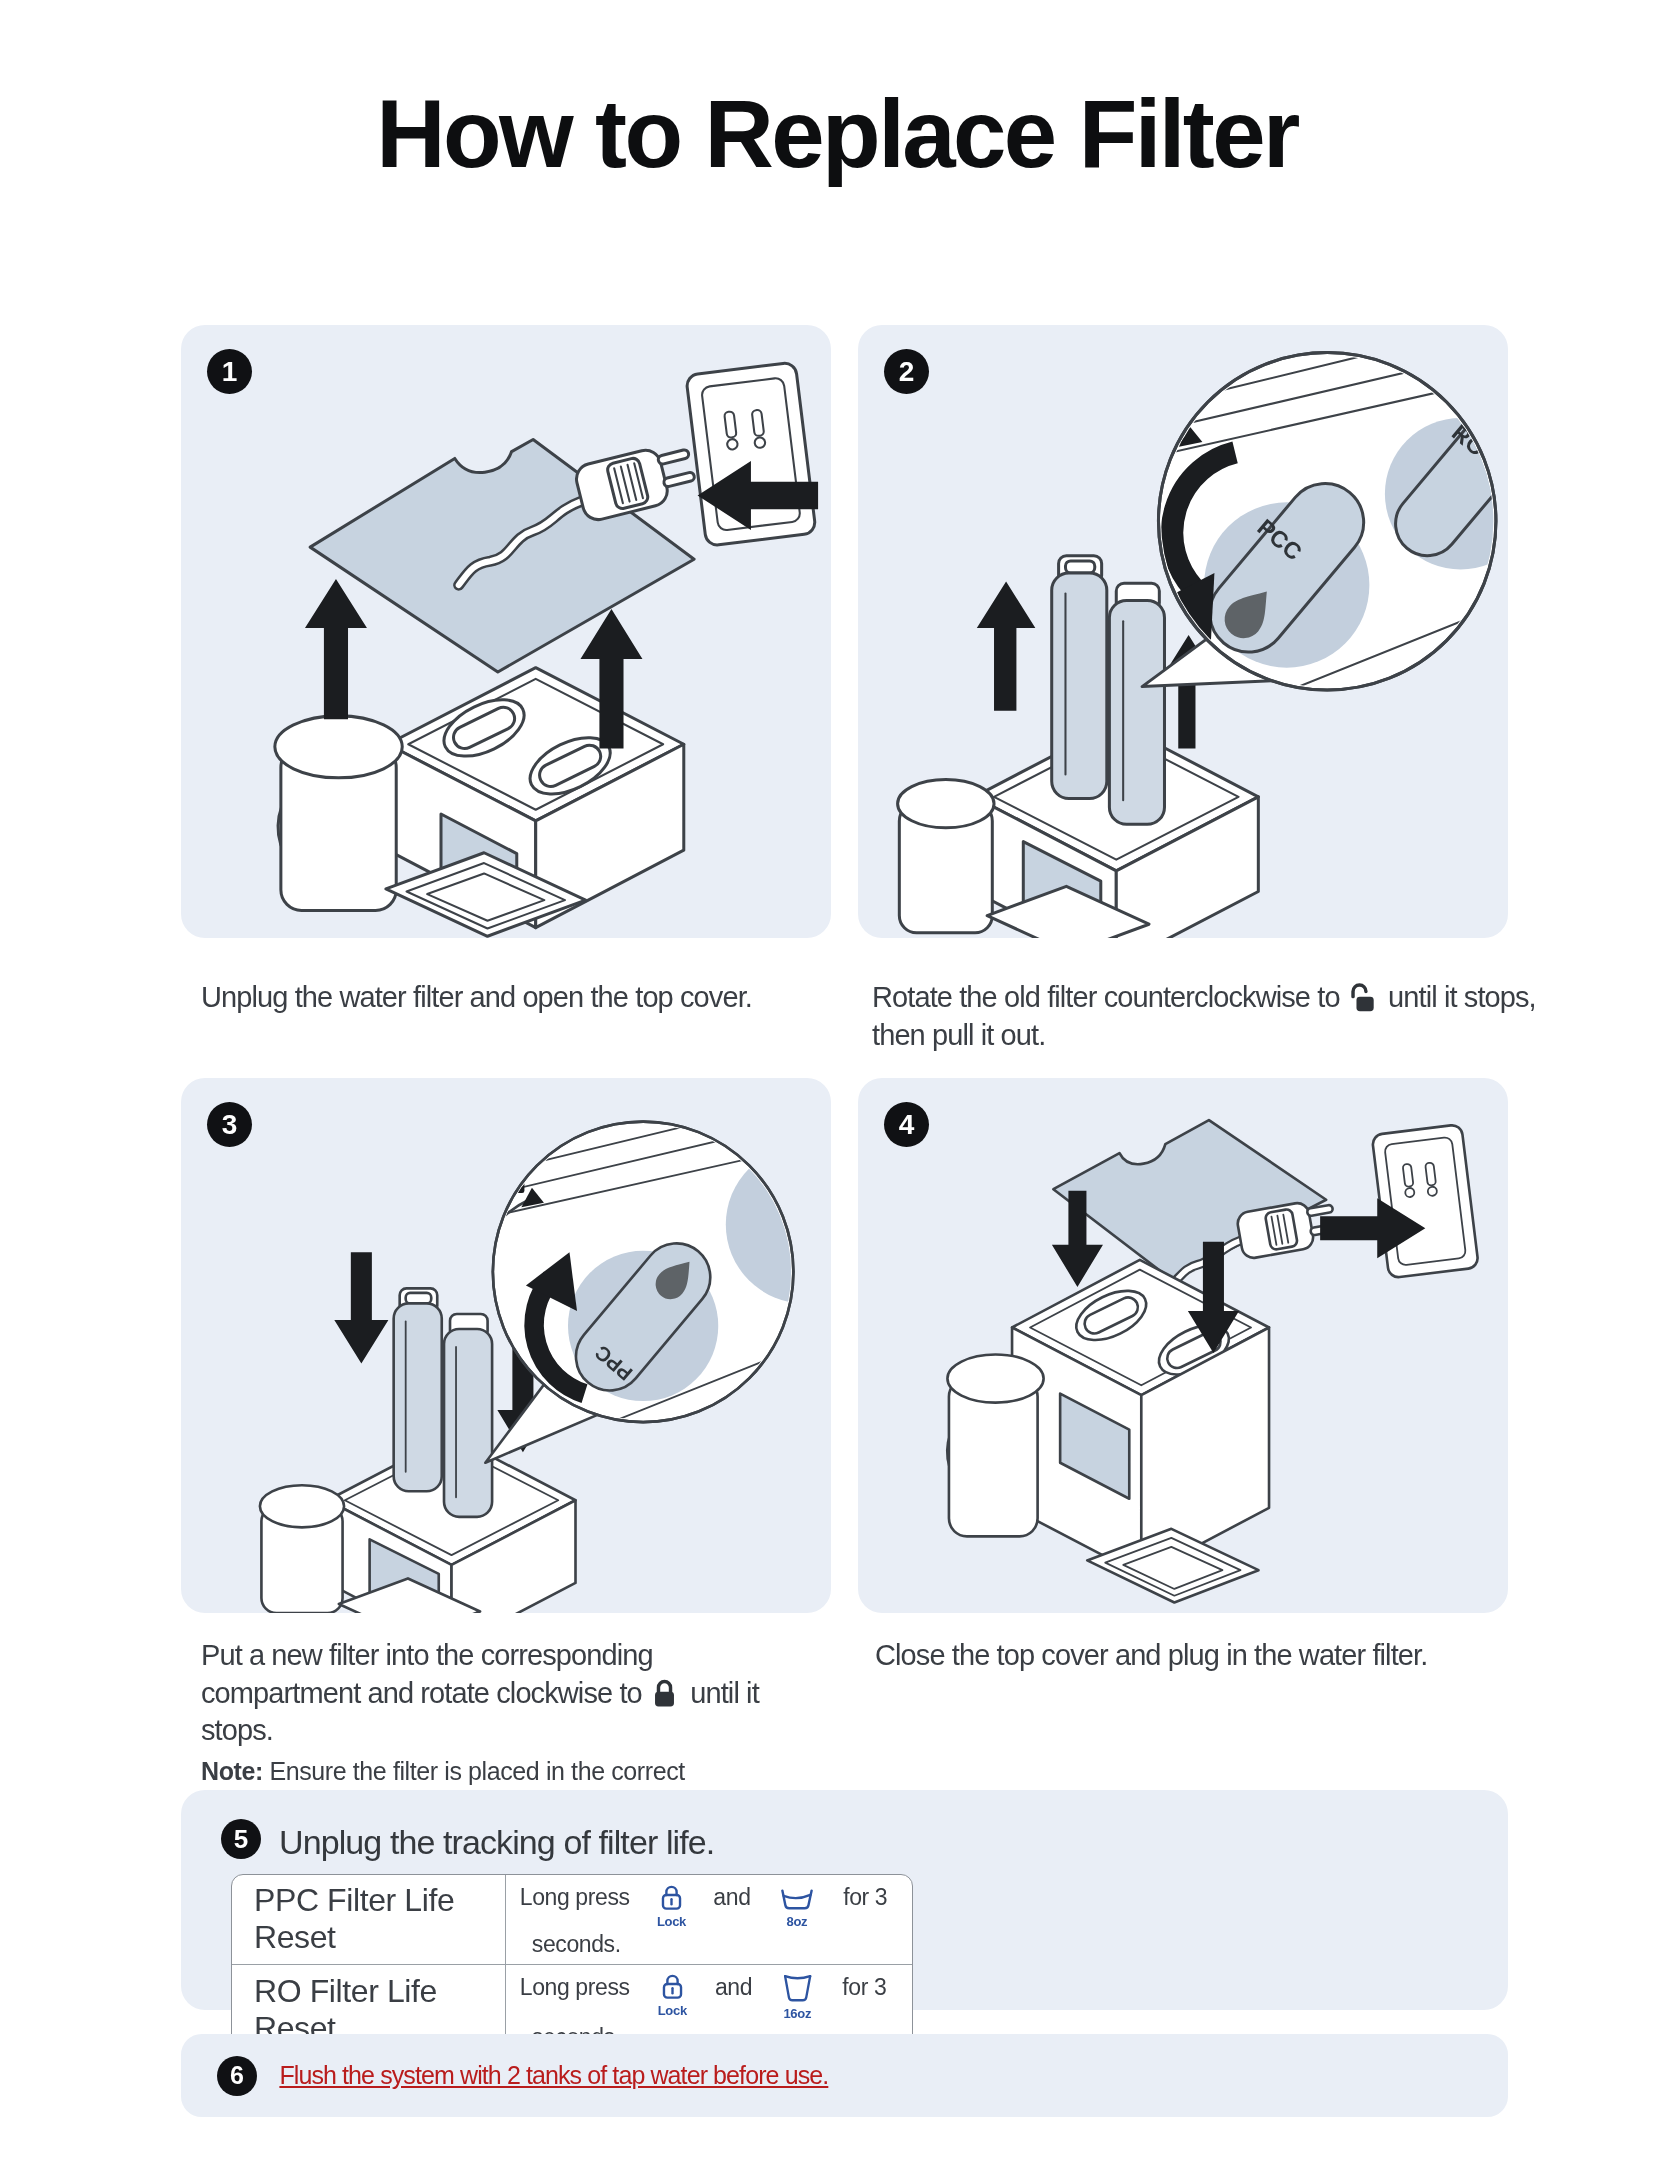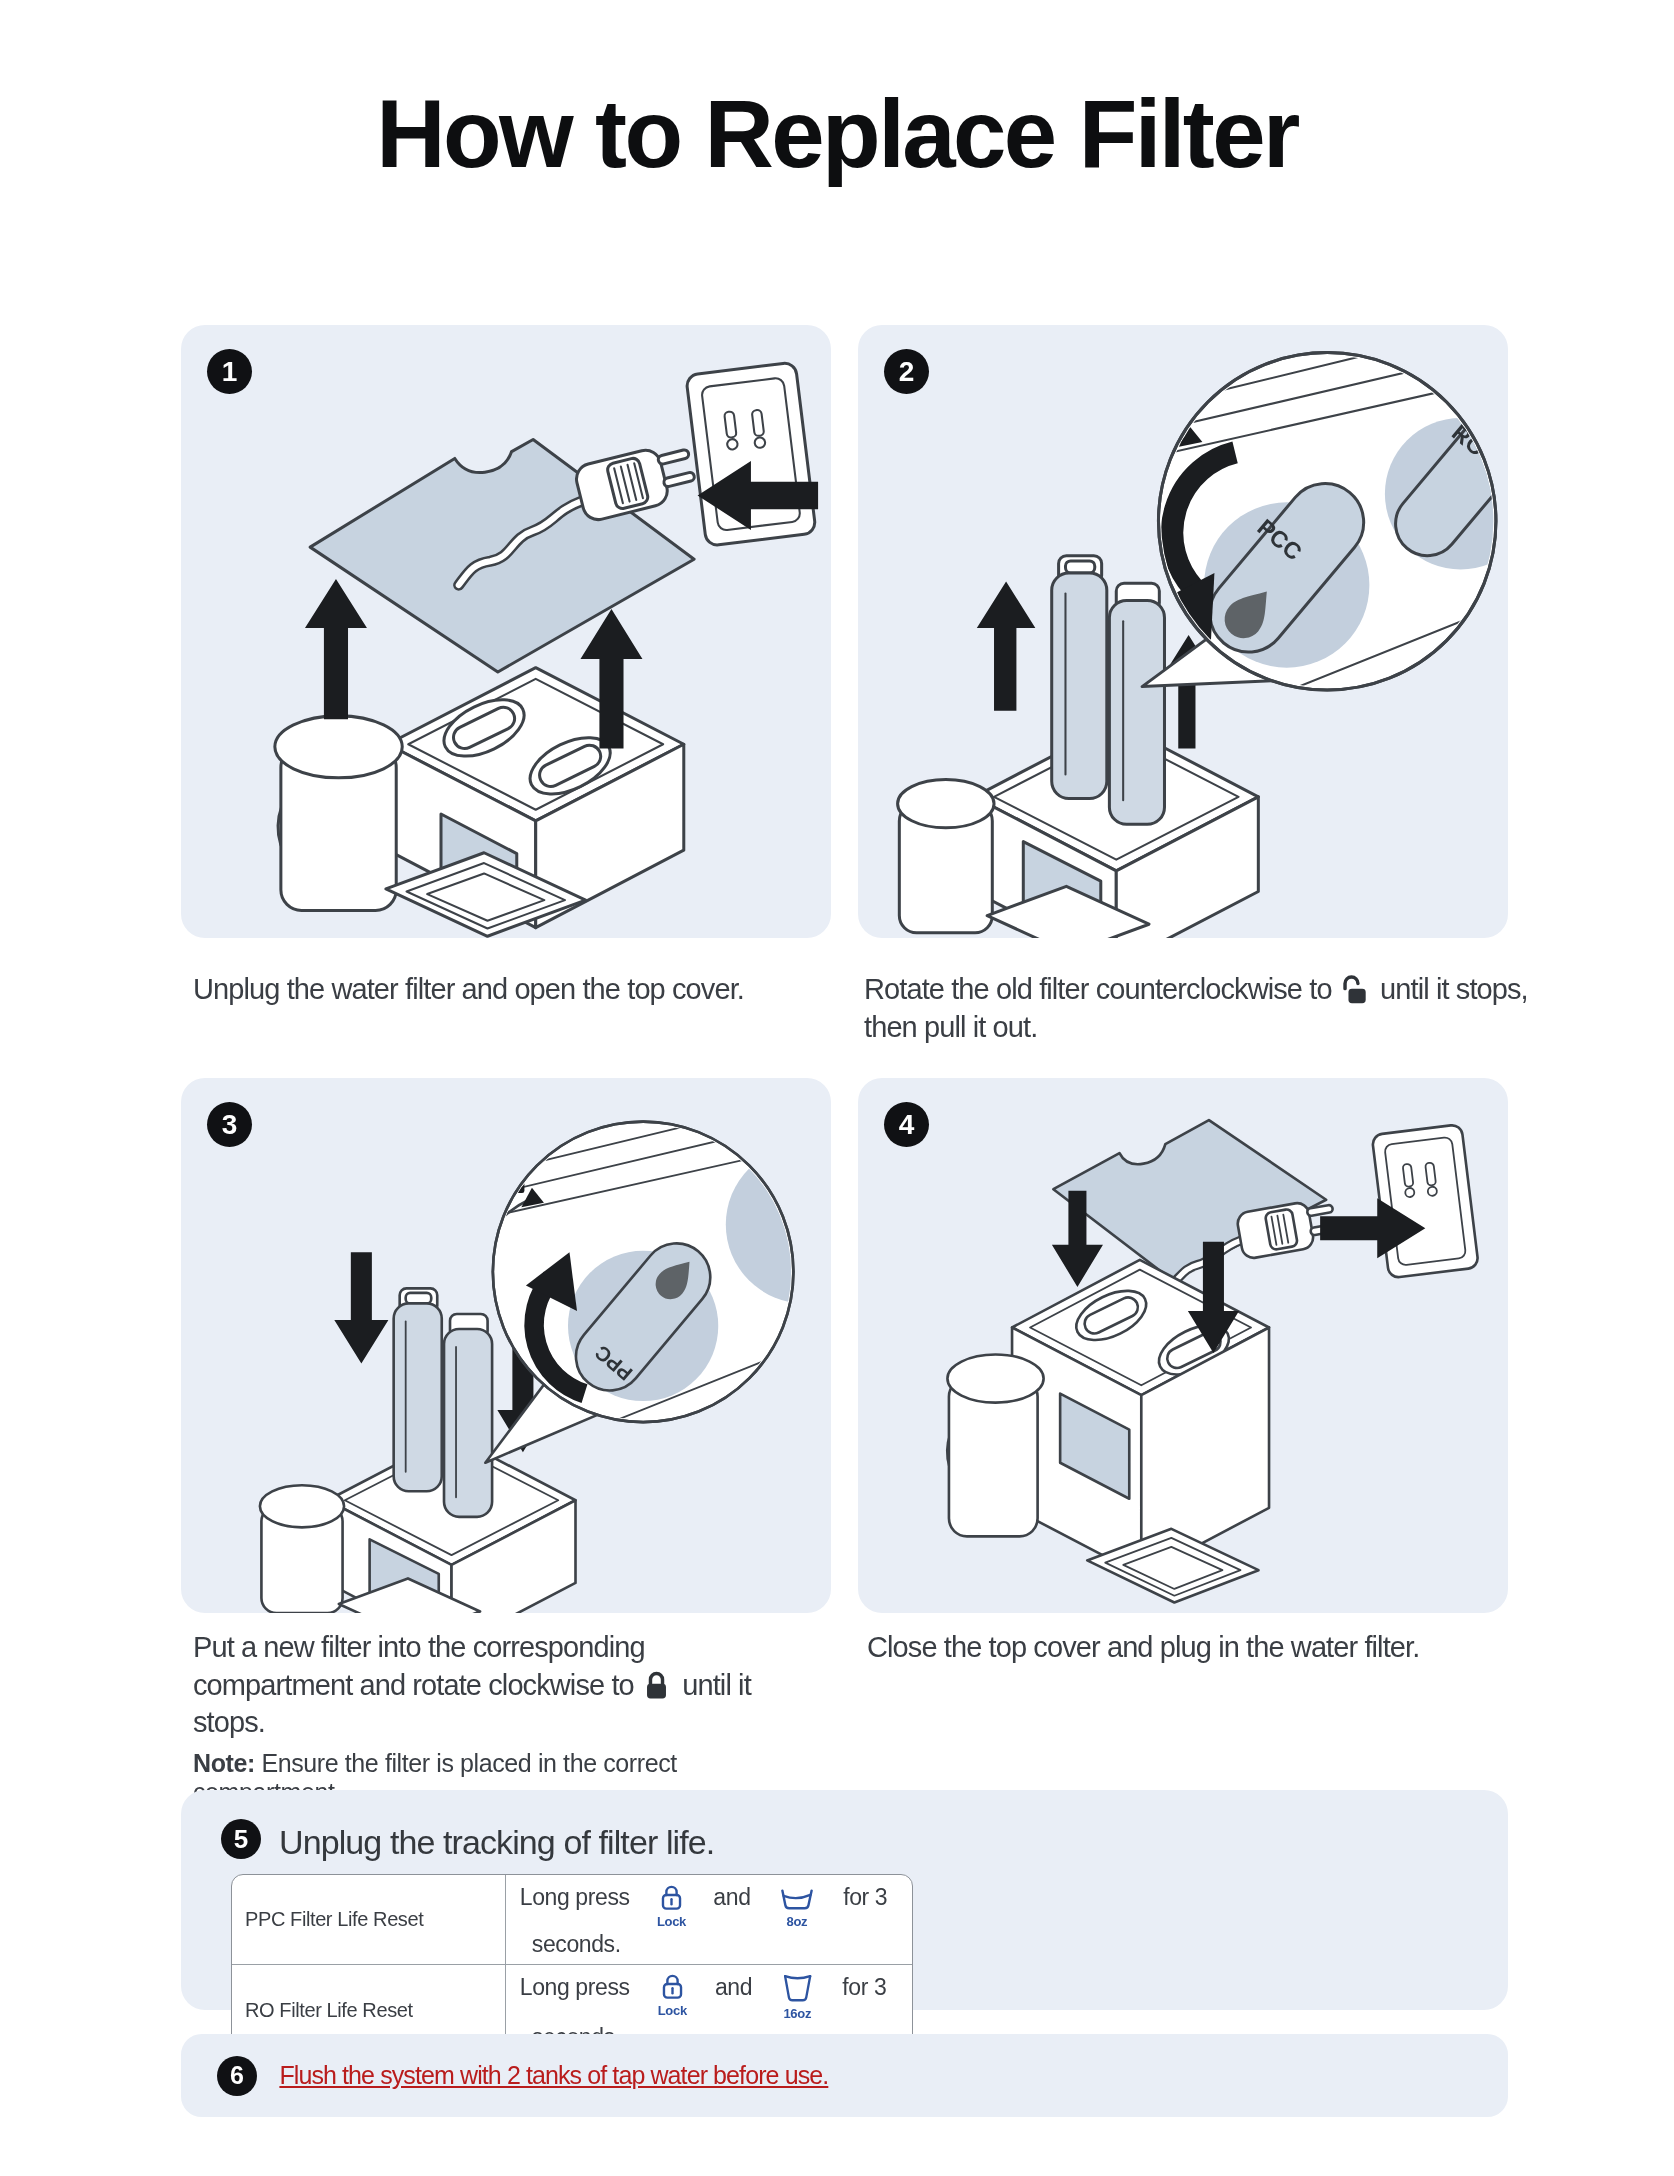--- a/index.html
+++ b/index.html
@@ -5,36 +5,36 @@
   html,body{margin:0;padding:0;background:#ffffff;}
   body{width:1674px;height:2177px;position:relative;font-family:"Liberation Sans",sans-serif;color:#3b3f45;overflow:hidden;}
   .title{position:absolute;top:79px;left:0;width:1674px;text-align:center;font-size:96px;font-weight:bold;letter-spacing:-2.6px;color:#0d0e10;margin:0;}
   .panel{position:absolute;background:#e9eef6;border-radius:24px;}
   #panel1{left:181px;top:325px;width:650px;height:613px;}
   #panel2{left:858px;top:325px;width:650px;height:613px;}
   #panel3{left:181px;top:1078px;width:650px;height:535px;}
   #panel4{left:858px;top:1078px;width:650px;height:535px;}
   .panel svg{position:absolute;left:0;top:0;width:100%;height:100%;}
   .badge{position:absolute;left:26px;top:24px;width:45px;height:45px;border-radius:50%;background:#101114;color:#fff;display:flex;align-items:center;justify-content:center;font-size:28px;font-weight:bold;z-index:5;}
-  .caption{position:absolute;font-size:29px;letter-spacing:-0.9px;line-height:1.3;color:#3a3e44;margin:0;}
+  .caption{position:absolute;font-size:29px;letter-spacing:-0.9px;line-height:1.3;color:#3a3e44;margin:8px;}
   #cap1{left:193px;top:971px;width:656px;}
   #cap2{left:864px;top:971px;width:673px;}
   #cap3{left:193px;top:1629px;width:561px;}
   #cap4{left:867px;top:1629px;width:647px;}
   .inline-lock{vertical-align:-6px;margin:0 2.6px 0 7.7px;}
   .note{font-size:25px;line-height:1.18;margin:6.9px 0 0 0;width:568px;letter-spacing:-0.4px;}
   .note b{font-weight:bold;}
   
   #panel5{position:absolute;left:181px;top:1790px;width:1327px;height:220px;background:#e9eef6;border-radius:24px;}
   #panel5 .badge{left:40px;top:29px;width:40px;height:40px;font-size:26px;}
   .reset-heading{position:absolute;left:98px;top:33px;font-size:34px;letter-spacing:-0.9px;color:#34383d;margin:0;}
   .reset-table{position:absolute;left:50px;top:84px;width:680px;background:#ffffff;border:1.7px solid #8d9299;border-radius:12px;overflow:hidden;}
   .reset-row{display:grid;grid-template-columns:274px 1fr;}
   .reset-row + .reset-row{border-top:1.7px solid #9aa0a6;}
-  .reset-label{border-right:1.7px solid #9aa0a6;display:flex;align-items:center;padding-left:13px;font-size:20px;letter-spacing:-0.4px;color:#3a3e44;}
+  .reset-label{border-right:1.7px solid #9aa0a6;display:flex;align-items:center;padding-left:22px;font-size:32px;letter-spacing:-0.4px;color:#3a3e44;}
   .instr{display:grid;grid-template-columns:auto auto auto auto auto;column-gap:7.7px;padding:6.9px 5.2px 5.2px 13.8px;align-items:start;justify-items:start;}
   .instr .t{font-size:23px;letter-spacing:-0.4px;color:#3a3e44;padding-top:2.6px;}
   .icn{display:flex;flex-direction:column;align-items:center;row-gap:0.9px;}
   .icn em{font-style:normal;font-size:13px;font-weight:bold;color:#2d54a1;letter-spacing:-0.3px;}
   .seconds{grid-column:1;grid-row:2;margin-left:12px;}
   
   #panel6{position:absolute;left:181px;top:2034px;width:1327px;height:83px;background:#e9eef6;border-radius:20.6px;display:flex;align-items:center;padding-left:36px;box-sizing:border-box;}
   #panel6 .badge{position:static;width:40px;height:40px;font-size:25px;margin-right:22.4px;flex:0 0 auto;}
   .flush-text{font-size:25px;letter-spacing:-0.9px;color:#b91c1c;text-decoration:underline;}
   

